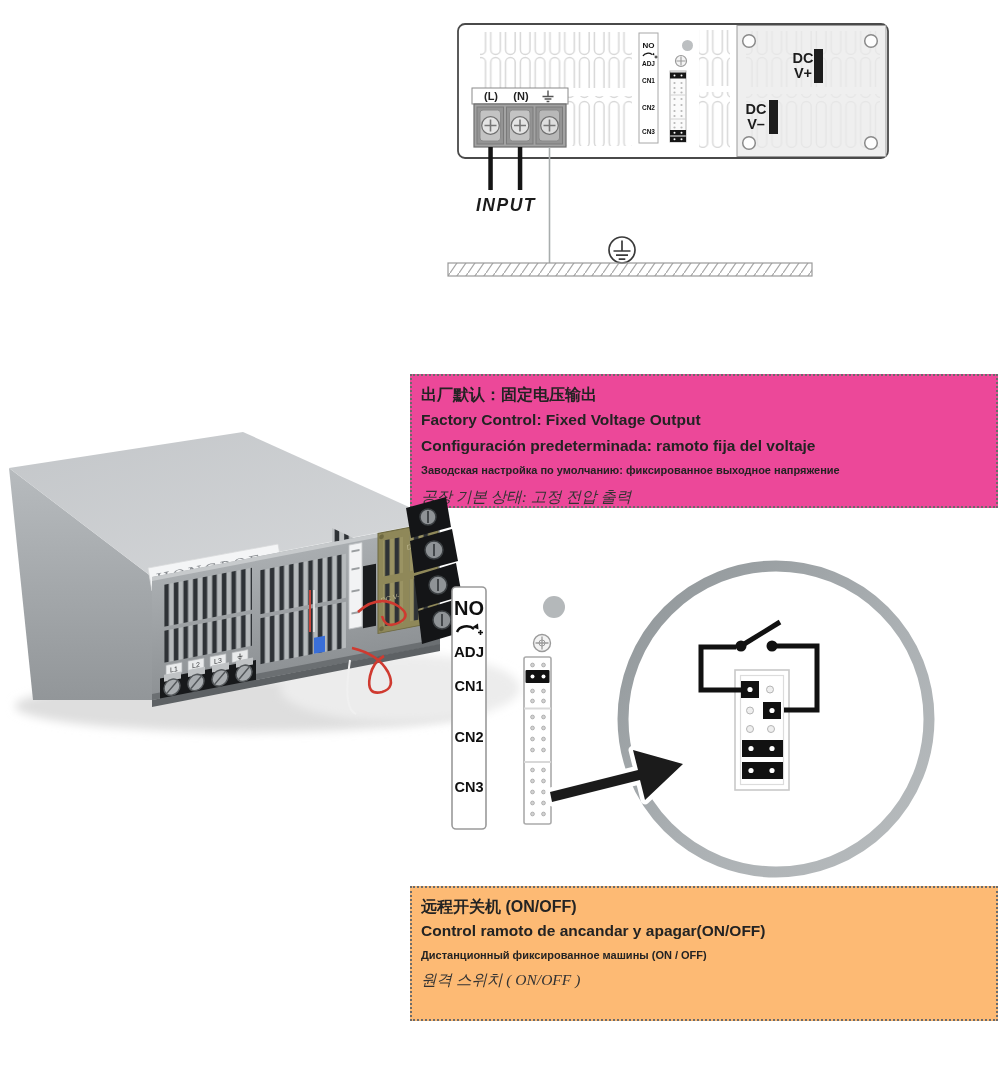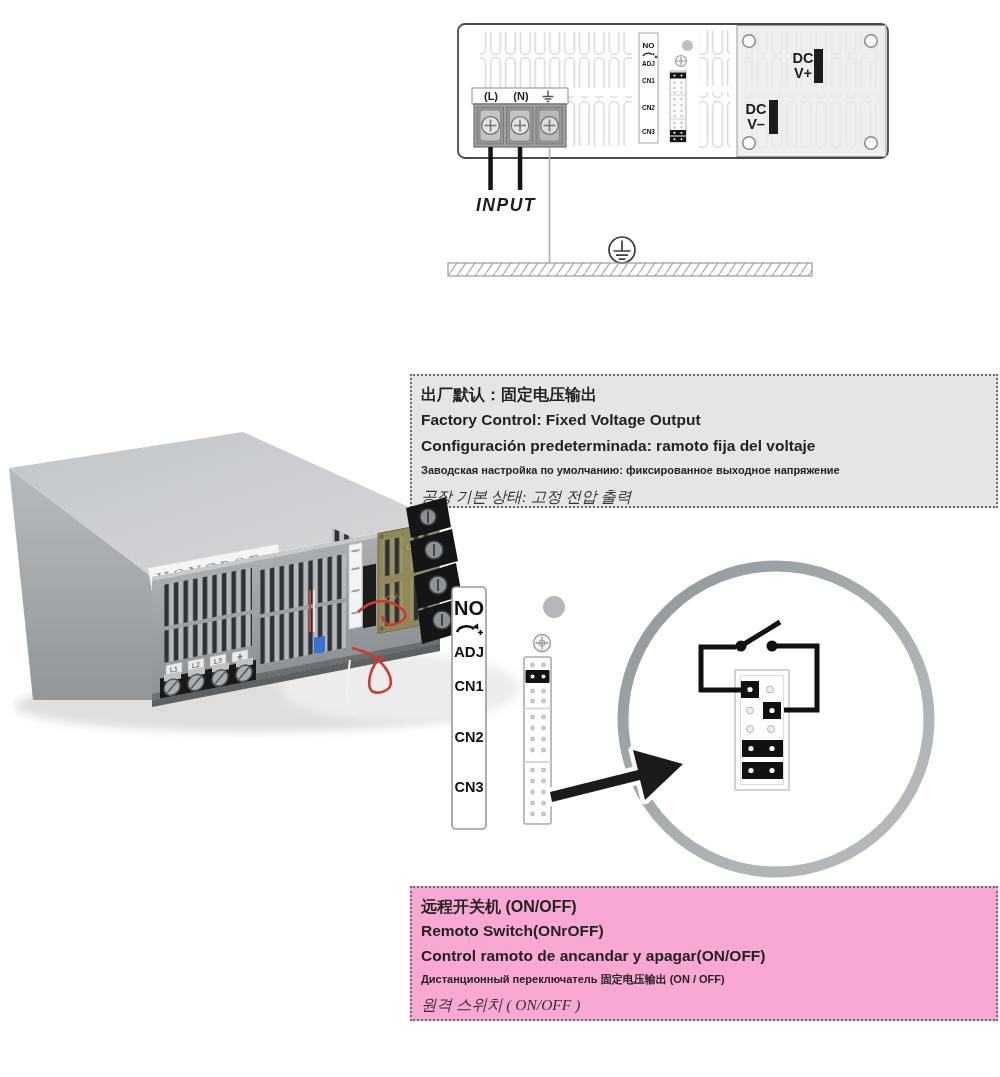--- a/index.html
+++ b/index.html
@@ -1,26 +1,26 @@
 <!DOCTYPE html>
 <html><head>
 <meta charset="utf-8">
 <style>
   html,body{margin:0;padding:0;background:#fff;}
   .canvas{position:relative;width:1000px;height:1077px;background:#ffffff;overflow:hidden;
           font-family:"Liberation Sans",sans-serif;color:#1c1c1c;}
   svg{position:absolute;display:block;}
-  .dashed-box{position:absolute;box-sizing:border-box;border:2px dotted #6b6b6b;background:#e5e5e5;
+  .dashed-box{position:absolute;box-sizing:border-box;border:2px dotted #6b6b6b;background:#ec4899;
               padding:6px 9px 0 9px;}
   .dashed-box .ln{white-space:nowrap;font-size:15.5px;line-height:25.4px;color:#232323;}
   .dashed-box .b{font-weight:bold;}
   .dashed-box .zh{font-size:16px;}
   .dashed-box .ru{font-size:11px;}
   .dashed-box .ko{font-family:"Liberation Serif",serif;font-weight:normal;color:#333;font-style:italic;}
-  #remote-box{background:#f9a8d4;}
+  #remote-box{background:#fdba74;}
   #remote-box .ln{line-height:23.4px;padding-top:1px;}
 </style>
 </head>
 <body>
 
 <div class="canvas">
 
 <svg style="left:0;top:0" width="1000" height="300" viewBox="0 0 1000 300">
   <defs>
     <pattern id="pv1" patternUnits="userSpaceOnUse" width="14.8" height="56">
@@ -397,19 +397,18 @@
           <circle cx="772" cy="748.5" r="2.6" fill="#fff"></circle>
       <rect x="742" y="762" width="41" height="17" fill="#111"></rect>
       <circle cx="751" cy="770.5" r="2.6" fill="#fff"></circle>
           <circle cx="772" cy="770.5" r="2.6" fill="#fff"></circle>
     </g>
   </g>
 </svg>
 
 <div id="remote-box" class="dashed-box" style="left:410px;top:886px;width:588px;height:135px;">
   <div class="ln b zh">远程开关机  (ON/OFF)</div>
-  <div class="ln b">Remoto Switch(ONrOFF)</div>
   <div class="ln b">Control ramoto de ancandar y apagar(ON/OFF)</div>
-  <div class="ln b ru">Дистанционный переключатель 固定电压输出 (ON / OFF)</div>
+  <div class="ln b ru">Дистанционный фиксированное машины (ON / OFF)</div>
   <div class="ln ko">원격 스위치 ( ON/OFF )</div>
 </div>
 
 </div>
 
 </body></html>

